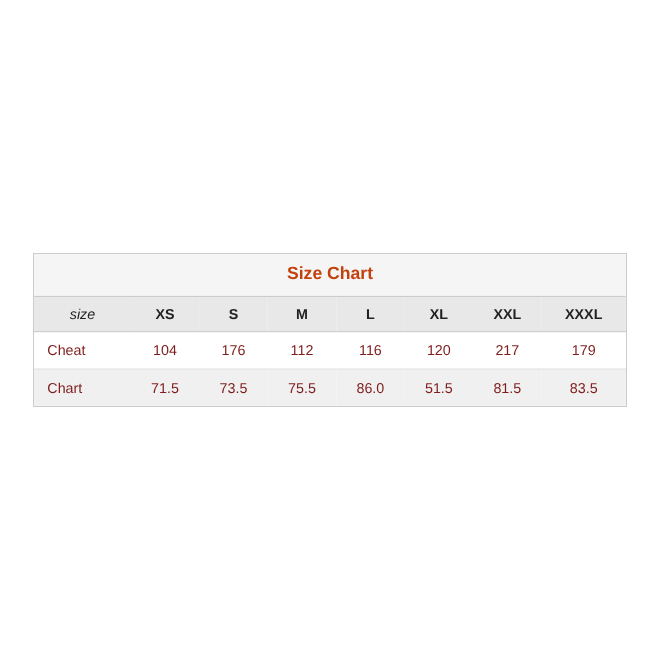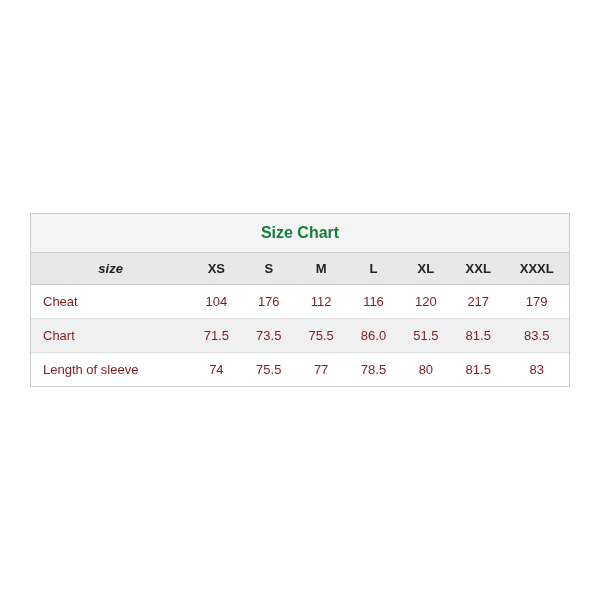--- a/index.html
+++ b/index.html
@@ -26,21 +26,21 @@
     .chart-title-row {
       background: #f5f5f5;
       border-bottom: 1px solid #cccccc;
       text-align: center;
       padding: 10px 0;
     }
 
     .chart-title {
       font-size: 16px;
       font-weight: bold;
-      color: #15803d;
+      color: #c2410c;
     }
 
     table {
       width: 100%;
       border-collapse: collapse;
     }
 
     thead tr {
       background: #e8e8e8;
     }
@@ -49,21 +49,21 @@
       font-size: 13px;
       font-weight: bold;
       color: #222;
       padding: 8px 6px;
       text-align: center;
       border-bottom: 1px solid #cccccc;
     }
 
     thead th:first-child {
       font-style: italic;
-      font-weight: bold;
+      font-weight: normal;
     }
 
     tbody tr:nth-child(odd) {
       background: #ffffff;
     }
 
     tbody tr:nth-child(even) {
       background: #f0f0f0;
     }
 
@@ -119,25 +119,15 @@
         <tr>
           <td>Chart</td>
           <td>71.5</td>
           <td>73.5</td>
           <td>75.5</td>
           <td>86.0</td>
           <td>51.5</td>
           <td>81.5</td>
           <td>83.5</td>
         </tr>
-        <tr>
-          <td>Length of sleeve</td>
-          <td>74</td>
-          <td>75.5</td>
-          <td>77</td>
-          <td>78.5</td>
-          <td>80</td>
-          <td>81.5</td>
-          <td>83</td>
-        </tr>
       </tbody>
   </table>
 </div>
 
 </body></html>

